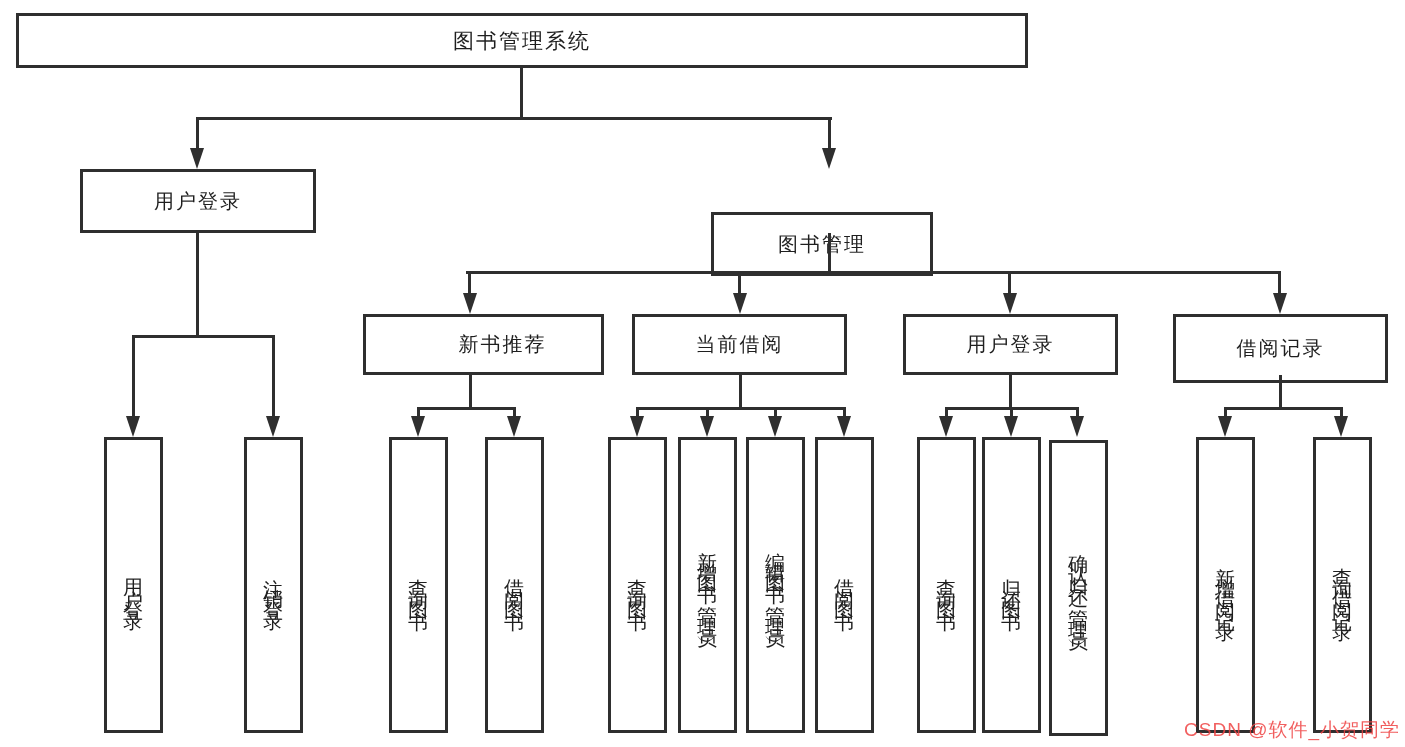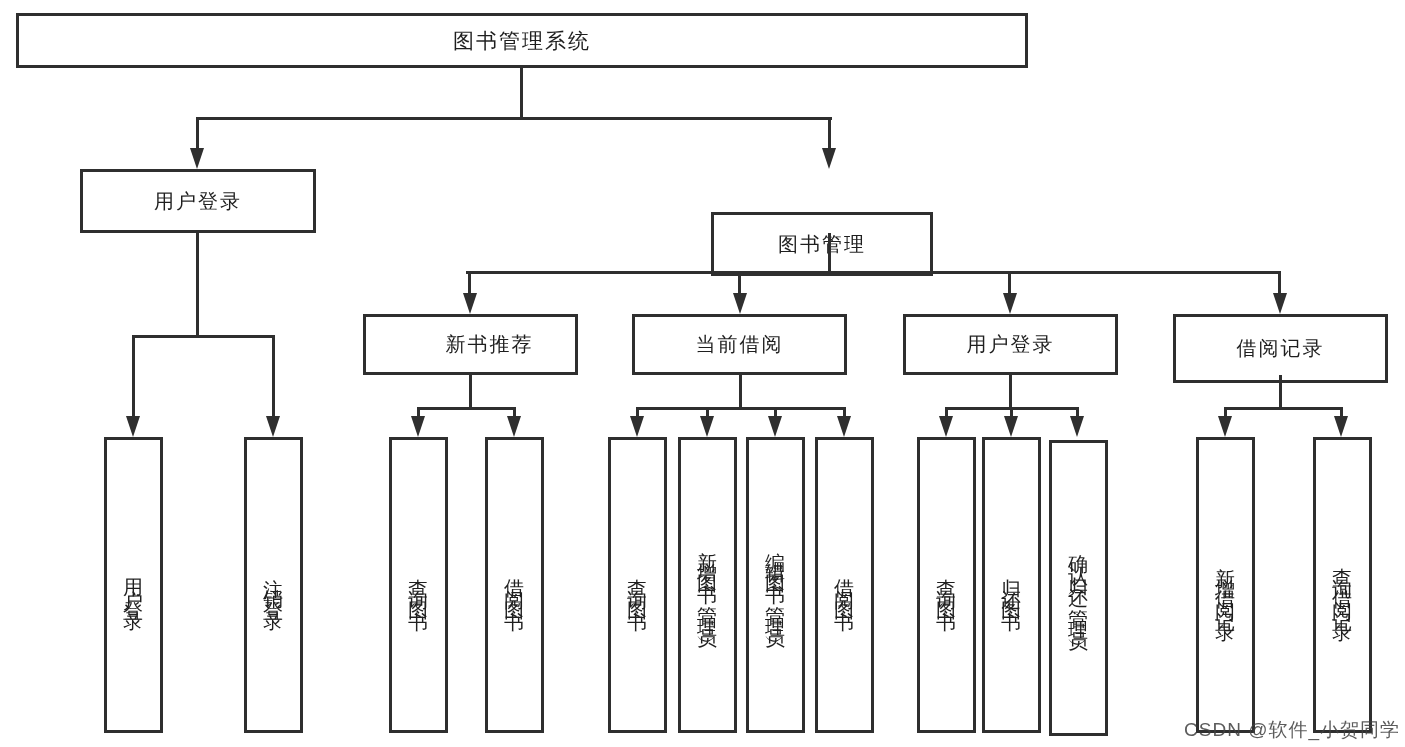--- a/index.html
+++ b/index.html
@@ -55,21 +55,21 @@
     height: 0;
     border-left: 7px solid transparent;
     border-right: 7px solid transparent;
     border-top: 21px solid #2f2f2f;
   }
   .watermark {
     position: absolute;
     right: 5px;
     bottom: 4px;
     font-size: 19px;
-    color: #404040;
+    color: #ef4444;
     opacity: 0.85;
     letter-spacing: 1px;
     white-space: nowrap;
   }
 </style>
 </head>
 <body>
 
 <div class="canvas">
 
@@ -96,21 +96,21 @@
   <div class="hline" style="left:466px; top:271px; width:815px;"></div>
   <div class="vline" style="left:468px; top:271px; height:25px;"></div>
   <div class="arr" style="left:463px; top:293px;"></div>
   <div class="vline" style="left:738px; top:271px; height:25px;"></div>
   <div class="arr" style="left:733px; top:293px;"></div>
   <div class="vline" style="left:1008px; top:271px; height:25px;"></div>
   <div class="arr" style="left:1003px; top:293px;"></div>
   <div class="vline" style="left:1278px; top:271px; height:25px;"></div>
   <div class="arr" style="left:1273px; top:293px;"></div>
 
-  <div class="box" style="left:363px; top:314px; width:215px; height:61px;padding-left:38px;">新书推荐</div>
+  <div class="box" style="left:363px; top:314px; width:241px; height:61px;padding-left:38px;">新书推荐</div>
   <div class="box" style="left:632px; top:314px; width:215px; height:61px;">当前借阅</div>
   <div class="box" style="left:903px; top:314px; width:215px; height:61px;">用户登录</div>
   <div class="box" style="left:1173px; top:314px; width:215px; height:69px;">借阅记录</div>
 
   <div class="vline" style="left:469px; top:375px; height:35px;"></div>
   <div class="hline" style="left:417px; top:407px; width:99px;"></div>
   <div class="vline" style="left:417px; top:407px; height:12px;"></div>
   <div class="arr" style="left:411px; top:416px;"></div>
   <div class="vline" style="left:513px; top:407px; height:12px;"></div>
   <div class="arr" style="left:507px; top:416px;"></div>

